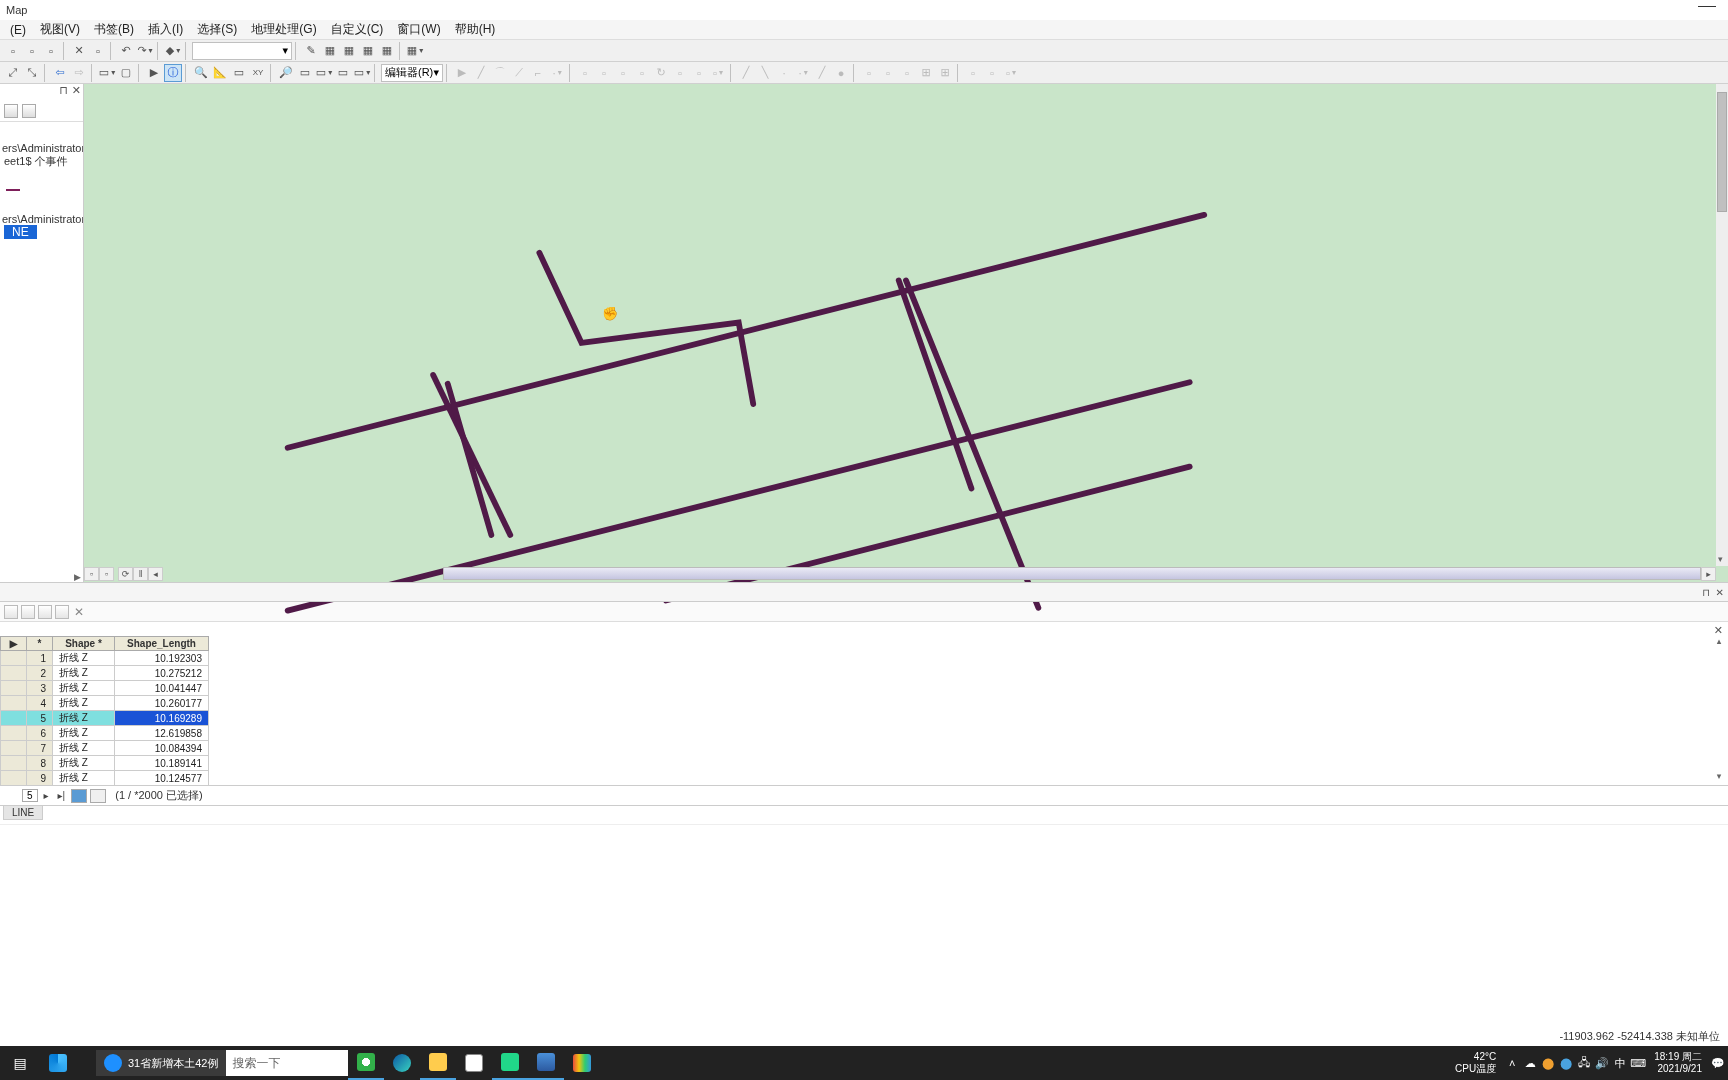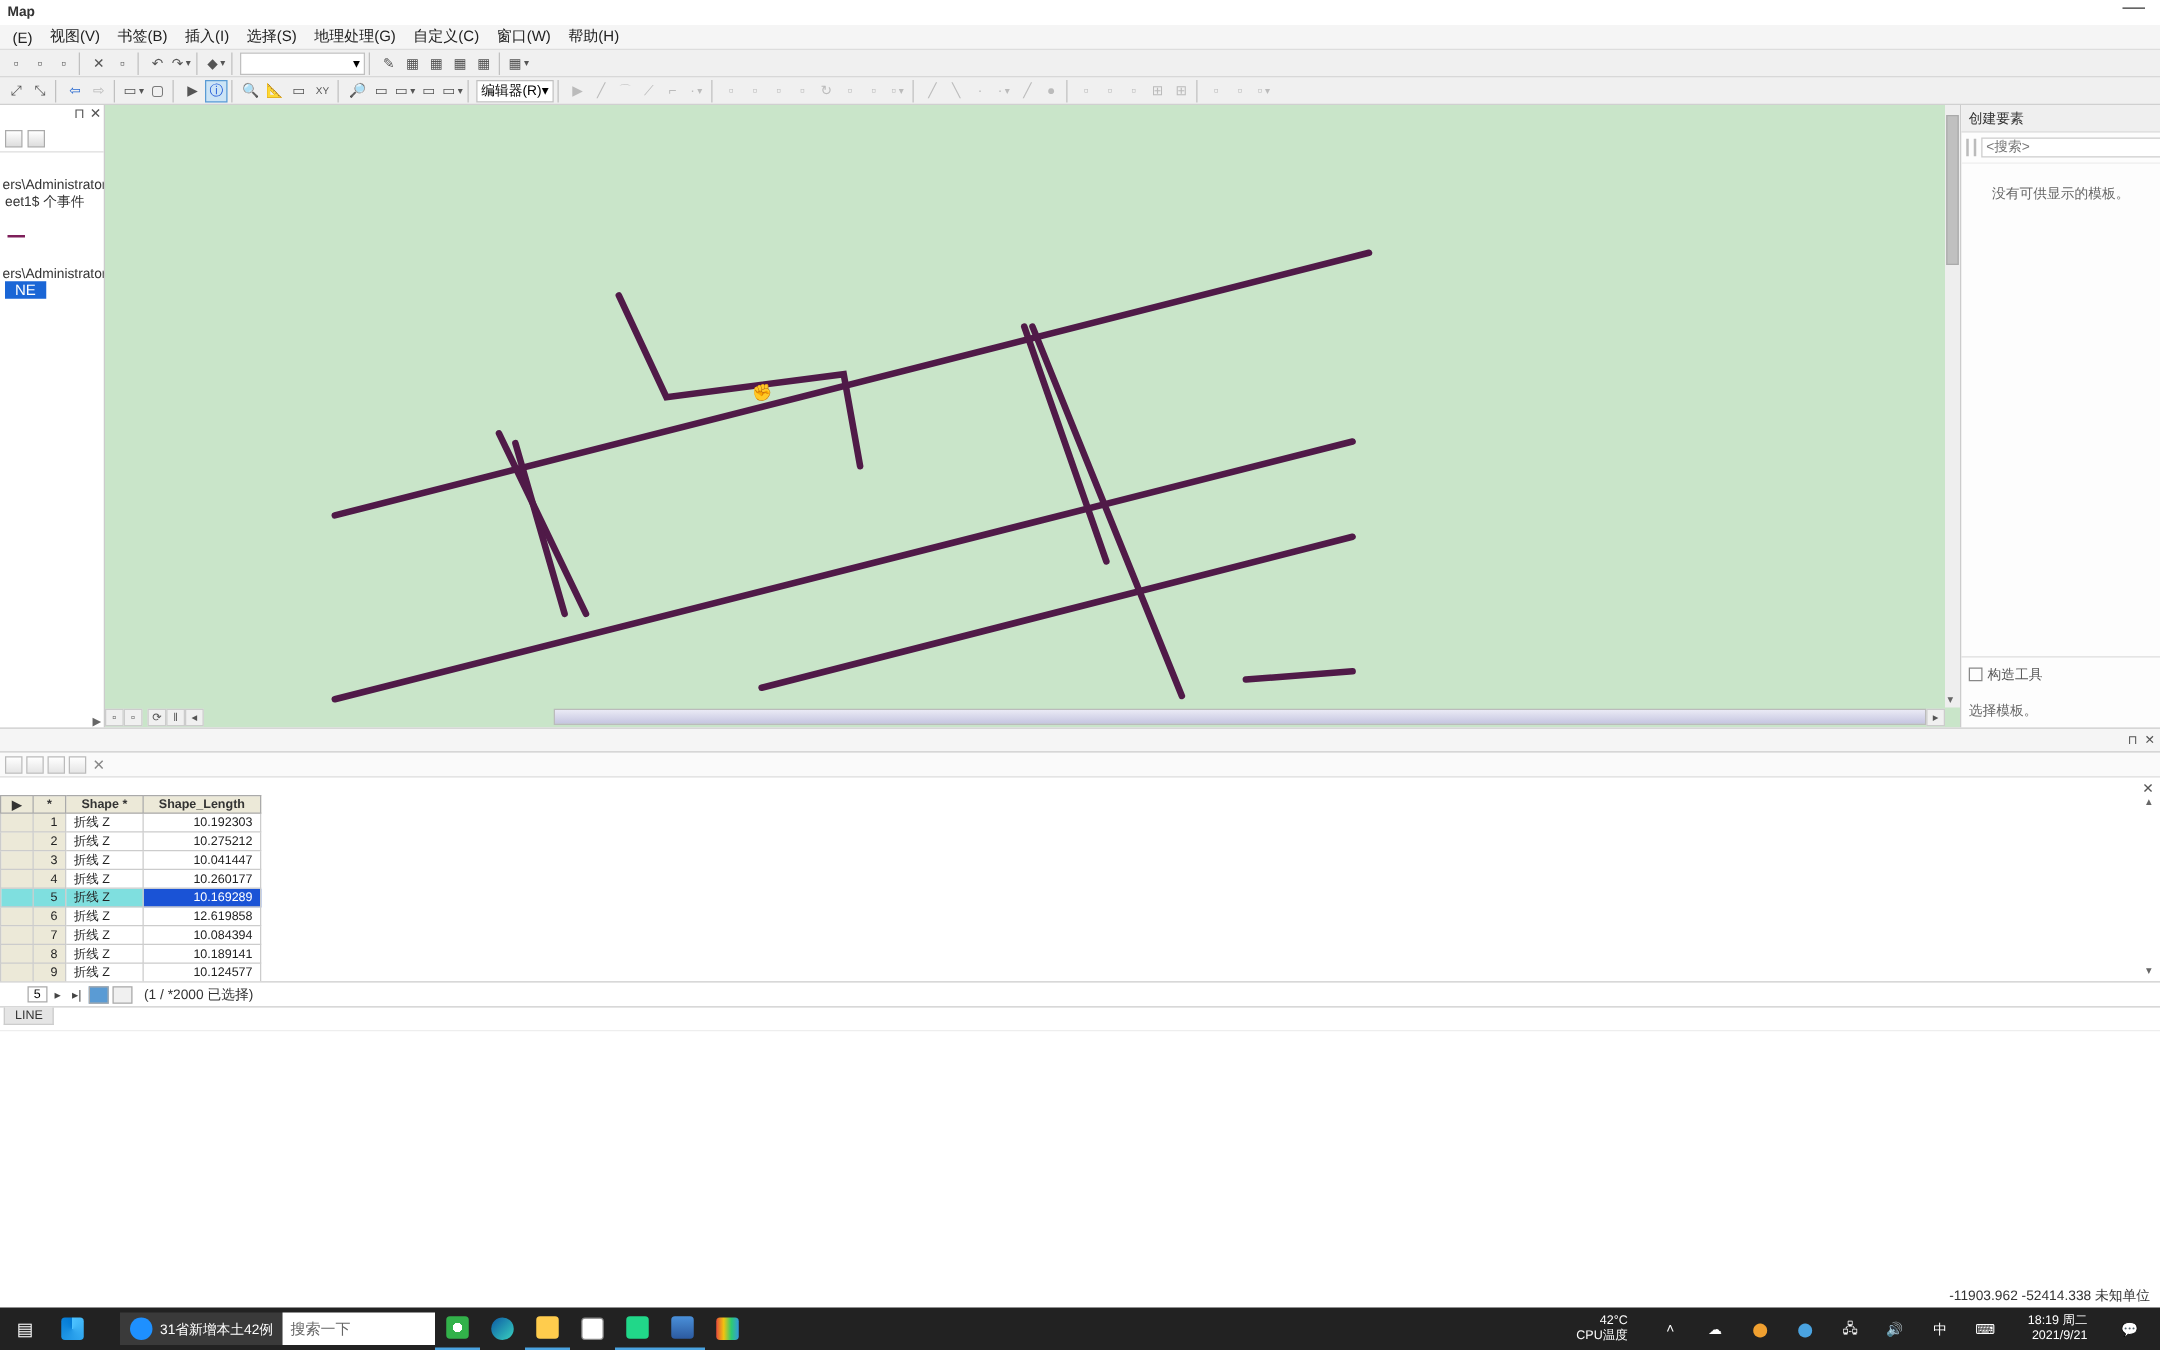--- a/index.html
+++ b/index.html
@@ -1,18 +1,18 @@
 <!DOCTYPE html>
 <html><head>
 <meta charset="utf-8">
 <style>
 * { margin: 0; padding: 0; box-sizing: border-box; font-family: 'Microsoft YaHei', Tahoma, sans-serif; }
 body { width: 1728px; height: 1080px; background: #fff; font-size: 11px; overflow: hidden; position: relative; }
 
-.titlebar { height: 20px; background: #fff; display: flex; align-items: center; padding: 0 6px; font-size: 11px; color: #333; font-weight: bold; }
+.titlebar { height: 20px; background: #fff; display: flex; align-items: center; padding: 0 6px; font-size: 11px; color: #333; }
 .titlebar .min { position:absolute; right:12px; top:4px; width:18px; height:3px; border-bottom:1px solid #333; }
 
 .menubar { height: 20px; background: #f5f5f5; border-bottom: 1px solid #ddd; display: flex; align-items: center; gap: 2px; padding: 0 4px; }
 .menubar span { padding: 2px 6px; cursor: default; font-size: 12px; color:#222; }
 
 .toolbar { height: 22px; background: #f0f0f0; border-bottom: 1px solid #d0d0d0; display: flex; align-items: center; gap: 1px; padding: 0 4px; }
 .tbtn { width: 18px; height: 18px; border: 1px solid transparent; display:inline-flex;align-items:center;justify-content:center; color:#555;font-size:11px;}
 .tsep { width: 4px; height: 18px; border-left: 1px solid #c0c0c0; margin: 0 2px; }
 .tselect { width: 100px; height: 18px; border: 1px solid #c0c0c0; background:#fff; font-size:11px; padding:0 3px; display:inline-flex; align-items:center; justify-content:space-between;}
 .tdrop::after { content:"▾"; font-size:8px; margin-left:2px;}
@@ -86,21 +86,21 @@
 
 .statbar { position:absolute; bottom:34px; right:4px; font-size:11px; color:#333; background:transparent; padding:2px 4px;}
 
 .taskbar { position:absolute; bottom:0; left:0; right:0; height:34px; background:#222; display:flex; align-items:center; color:#fff; font-size:11px;}
 .taskbar .start { width:40px; height:34px; display:flex;align-items:center;justify-content:center; font-size:14px;}
 .taskbar .tbico { width:36px; height:34px; display:flex;align-items:center;justify-content:center;}
 .taskbar .tbico.app { border-bottom:2px solid #4aa3e0;}
 .taskbar .ticon { width:18px; height:18px; border-radius:3px;}
 .taskbar .search { width:122px; height:26px; background:#fff; color:#666; display:flex; align-items:center; padding:0 6px; font-size:12px;}
 .taskbar .tab1 { height:26px; background:#3a3a3a; display:flex; align-items:center; padding:0 8px; margin-left:20px; gap:6px;}
-.taskbar .tray { margin-left:auto; display:flex; align-items:center; gap:20px; padding-right:16px;}
+.taskbar .tray { margin-left:auto; display:flex; align-items:center; gap:2px; padding-right:2px;}
 .taskbar .tray .temp { text-align:right; line-height:12px; font-size:10px; padding-right:6px;}
 .taskbar .tray .trico { width:16px; font-size:11px; text-align:center;}
 .taskbar .tray .clock { text-align:right; line-height:12px; font-size:10px; padding:0 6px;}
 </style>
 </head>
 <body>
 
 <div class="titlebar">
   <span>Map</span>
   <span class="min"></span>
@@ -252,36 +252,20 @@
       <span class="mbtn">▫</span>
       <span class="mbtn">▫</span>
       <span class="mbtn" style="margin-left:4px">⟳</span>
       <span class="mbtn">‖</span>
       <span class="mbtn">◂</span>
       <div class="track"></div>
       <span class="mbtn">▸</span>
     </div>
   </div>
 
-  <div class="right-panel">
-    <div class="rp-title">创建要素</div>
-    <div class="rp-search">
-      <span class="rico"></span>
-      <span class="rico"></span>
-      <input placeholder="&lt;搜索&gt;" style="">
-    </div>
-    <div class="rp-msg">没有可供显示的模板。</div>
-    <div class="rp-footer">
-      <div class="lab">
-          <span class="chk"></span>
-          <span>构造工具</span>
-        </div>
-      <div class="msg2">选择模板。</div>
-    </div>
-  </div>
 </div>
 
 <div class="mid-strip">
   <span class="pin">⊓</span>
   <span class="close">✕</span>
 </div>
 
 <div class="attr-toolbar">
   <span class="abtn"></span>
   <span class="abtn"></span>

